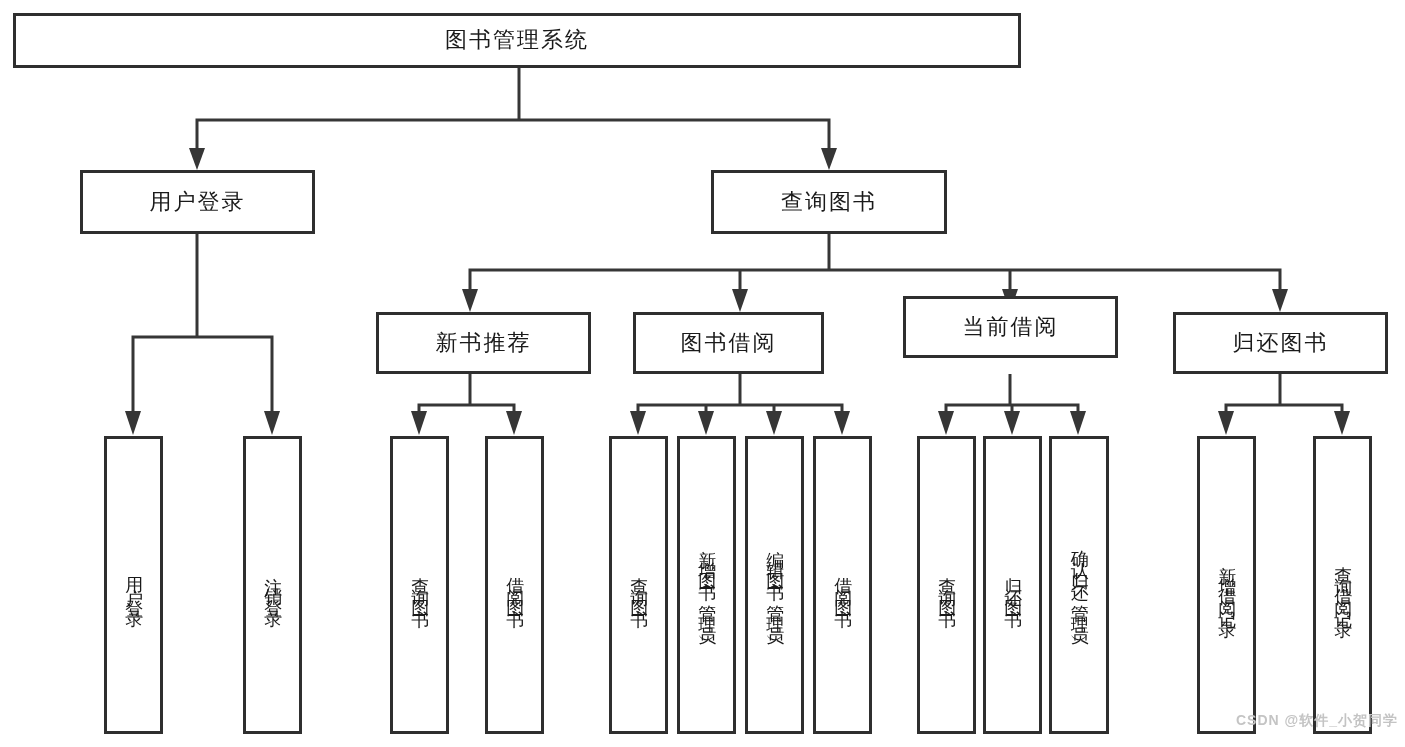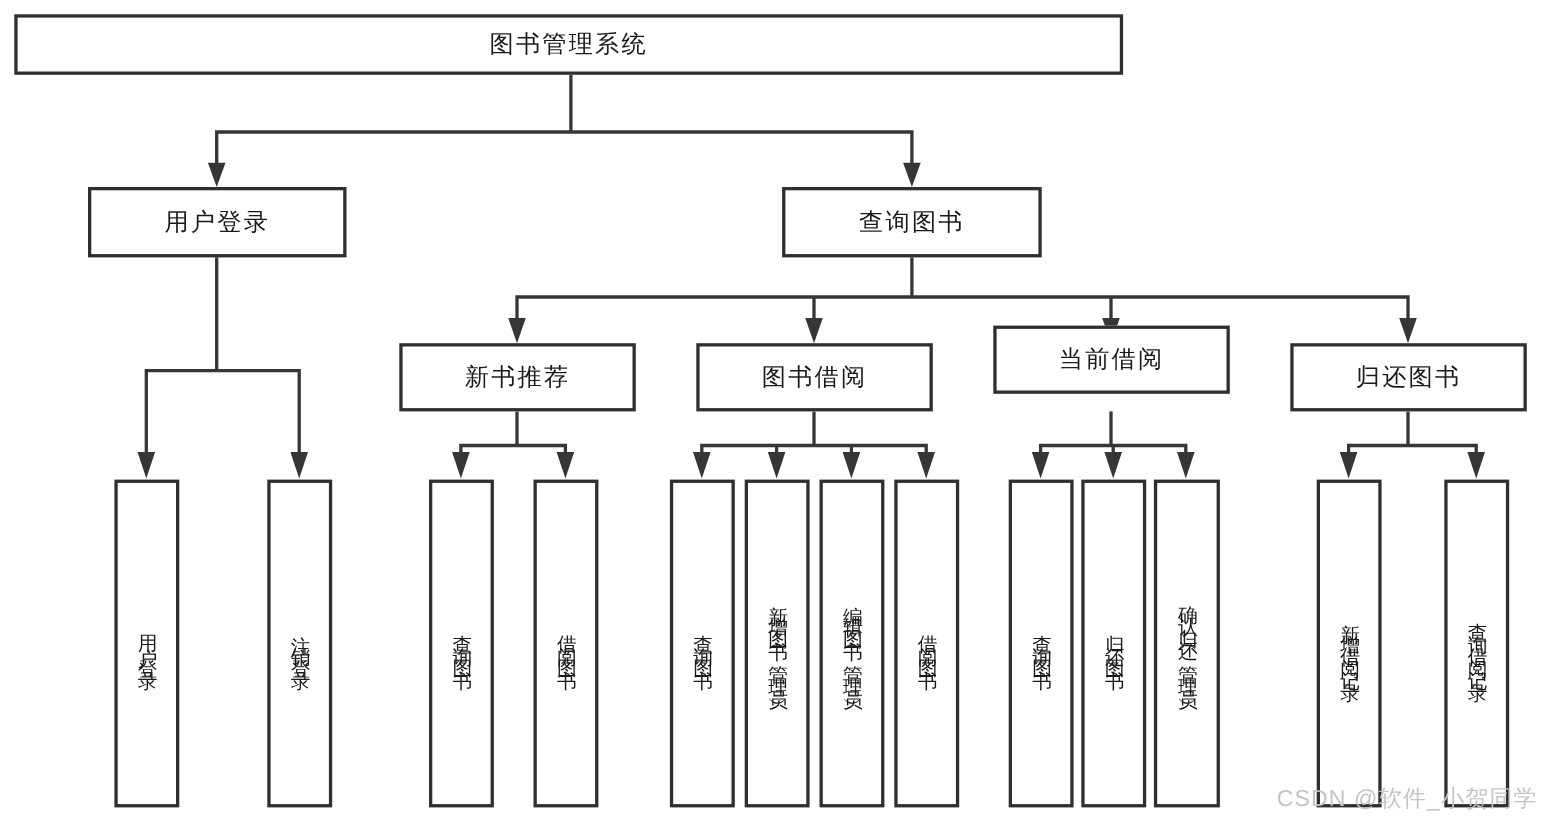--- a/index.html
+++ b/index.html
@@ -34,25 +34,26 @@
   .vbox {
     writing-mode: vertical-rl;
     text-orientation: mixed;
     letter-spacing: 11px;
     font-size: 18px;
   }
   .watermark {
     position: absolute;
     top: 712px;
     right: 7px;
-    font-size: 21px;
+    font-size: 14px;
     letter-spacing: 1px;
     color: #c4c4c4;
     z-index: 5;
     white-space: nowrap;
+    font-weight: bold;
   }
 </style>
 </head>
 <body>
 
 <div id="canvas">
 
   <svg id="connectors" viewBox="0 0 1405 747" xmlns="http://www.w3.org/2000/svg">
     <g stroke="#363636" stroke-width="3" fill="none">
 
@@ -103,22 +104,22 @@
       <polygon points="1218,411 1234,411 1226,435"></polygon>
       <polygon points="1334,411 1350,411 1342,435"></polygon>
     </g>
   </svg>
 
   <div class="box" style="left:13px; top:13px; width:1008px; height:55px;">图书管理系统</div>
 
   <div class="box" style="left:80px; top:170px; width:235px; height:64px;">用户登录</div>
   <div class="box" style="left:711px; top:170px; width:236px; height:64px;">查询图书</div>
 
-  <div class="box" style="left:363px; top:312px; width:215px; height:62px;">新书推荐</div>
-  <div class="box" style="left:633px; top:312px; width:215px; height:62px;">图书借阅</div>
+  <div class="box" style="left:376px; top:312px; width:215px; height:62px;">新书推荐</div>
+  <div class="box" style="left:633px; top:312px; width:191px; height:62px;">图书借阅</div>
   <div class="box" style="left:903px; top:296px; width:215px; height:62px;">当前借阅</div>
   <div class="box" style="left:1173px; top:312px; width:215px; height:62px;">归还图书</div>
 
   <div class="box vbox" style="left:104px; top:436px; width:59px; height:298px;">用户登录</div>
   <div class="box vbox" style="left:243px; top:436px; width:59px; height:298px;">注销登录</div>
 
   <div class="box vbox" style="left:390px; top:436px; width:59px; height:298px;">查询图书</div>
   <div class="box vbox" style="left:485px; top:436px; width:59px; height:298px;">借阅图书</div>
 
   <div class="box vbox" style="left:609px; top:436px; width:59px; height:298px;">查询图书</div>

